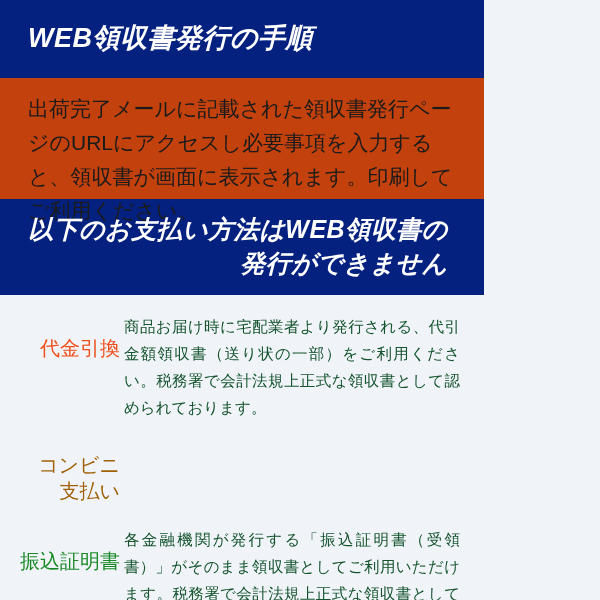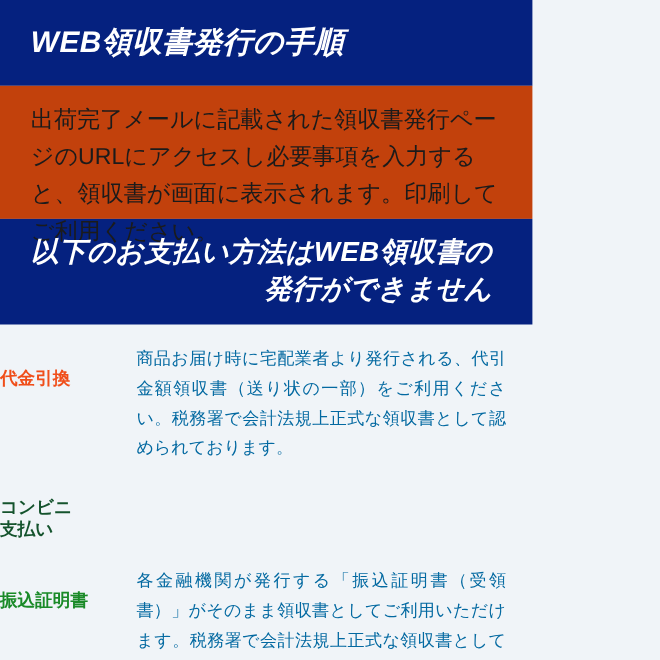--- a/index.html
+++ b/index.html
@@ -82,43 +82,43 @@
   }
   .pay-row {
     display: flex;
     align-items: flex-start;
     padding: 0 18px 0 0;
     margin-bottom: 22px;
   }
   .pay-label {
     width: 120px;
     min-width: 120px;
-    text-align: left;
-    font-size: 16px;
-    font-weight: bold;
+    text-align: right;
+    font-size: 20px;
+    font-weight: normal;
     line-height: 1.3;
     padding-top: 22px;
     box-sizing: border-box;
     white-space: pre-line;
   }
   .pay-row.two-line .pay-label {
     padding-top: 8px;
   }
   .pay-desc {
     flex: 1;
     font-size: 15.5px;
     line-height: 1.75;
-    color: #0369a1;
+    color: #14532d;
     padding-left: 4px;
     padding-right: 6px;
     text-align: justify;
   }
 
   .label-cod   { color: #f04e1a; }
-  .label-cvs   { color: #14532d; }
+  .label-cvs   { color: #a16207; }
   .label-bank  { color: #1a8a28; }
 </style>
 </head>
 <body>
 
 <div class="page">
 
   <div class="banner" id="banner-main">
     <h1 class="banner-title">WEB領収書発行の手順</h1>
   </div>

